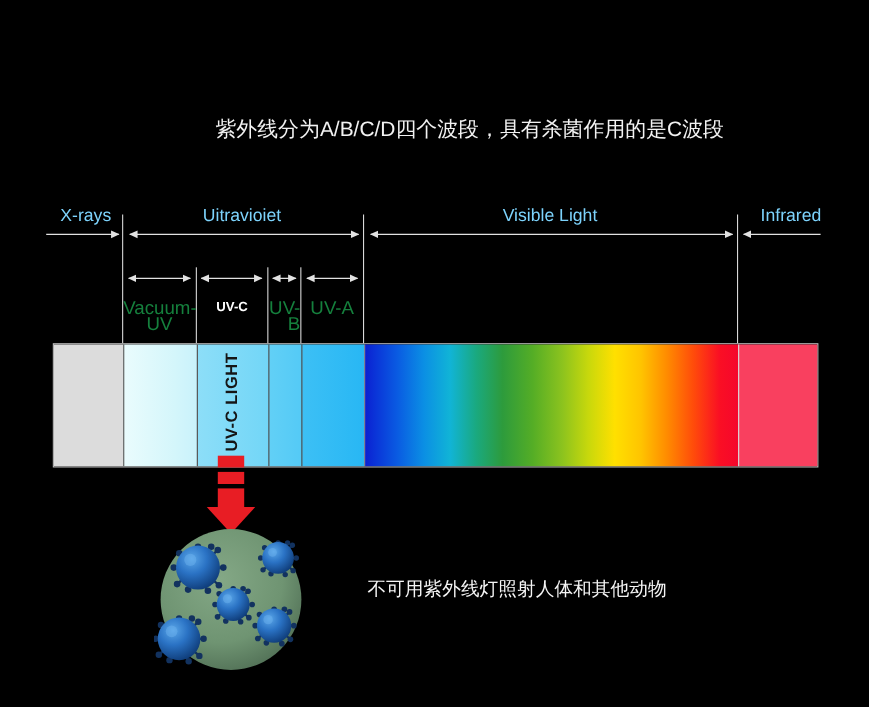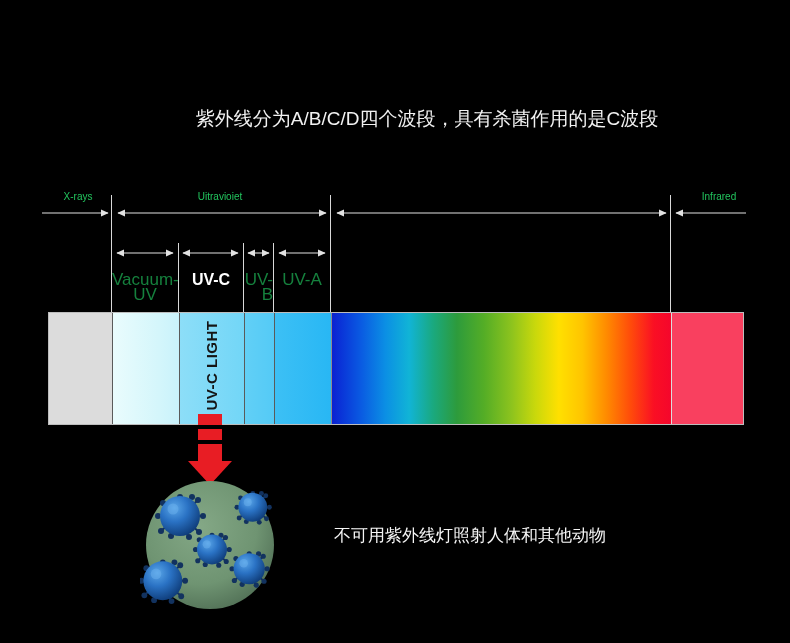--- a/index.html
+++ b/index.html
@@ -19,28 +19,28 @@
     color:#ffffff;
   }
   .subtitle{
     position:absolute;left:0;top:104px;width:790px;text-align:center;
     font-size:19px;line-height:30px;font-weight:400;color:#f2f2f2;padding-left:32px;
   }
   .subtitle div{white-space:nowrap;}
 
   
   .bandlbl{
-    position:absolute;text-align:center;font-size:10px;color:#22c55e;
+    position:absolute;text-align:center;font-size:16px;color:#7dd3fc;
     white-space:nowrap;line-height:16px;
   }
   .sublbl{
     position:absolute;text-align:center;font-size:17px;color:#15803d;
     line-height:15px;
   }
-  .sublbl.bold{font-weight:bold;color:#ffffff;font-size:16px;}
+  .sublbl.bold{font-weight:bold;color:#ffffff;font-size:12px;}
 
   
   .vrule{position:absolute;width:1px;background:#d8d8d8;}
 
   
   .arrowsvg{position:absolute;}
 
   
   #spectrum{
     position:absolute;left:48px;top:312px;width:696px;height:113px;
@@ -79,20 +79,21 @@
 
 
   <div class="subtitle">
     <div>紫外线分为A/B/C/D四个波段，具有杀菌作用的是C波段</div>
   </div>
 
   <div class="bandlbl" style="left:38px;top:189px;width:80px;">X-rays</div>
 
   <div class="bandlbl" style="left:120px;top:189px;width:200px;">Uitravioiet</div>
 
+  <div class="bandlbl" style="left:350px;top:189px;width:300px;">Visible Light</div>
 
   <div class="bandlbl" style="left:664px;top:189px;width:110px;">Infrared</div>
 
   <svg class="arrowsvg" style="left:40px;top:205px;" width="710" height="16">
     <defs>
       <marker id="ahR" markerWidth="7" markerHeight="7" refX="6.4" refY="3.2" orient="auto">
         <path d="M0,0 L7,3.2 L0,6.4 z" fill="#e2e2e2"></path>
       </marker>
       <marker id="ahL" markerWidth="7" markerHeight="7" refX="0.6" refY="3.2" orient="auto">
         <path d="M7,0 L0,3.2 L7,6.4 z" fill="#e2e2e2"></path>

